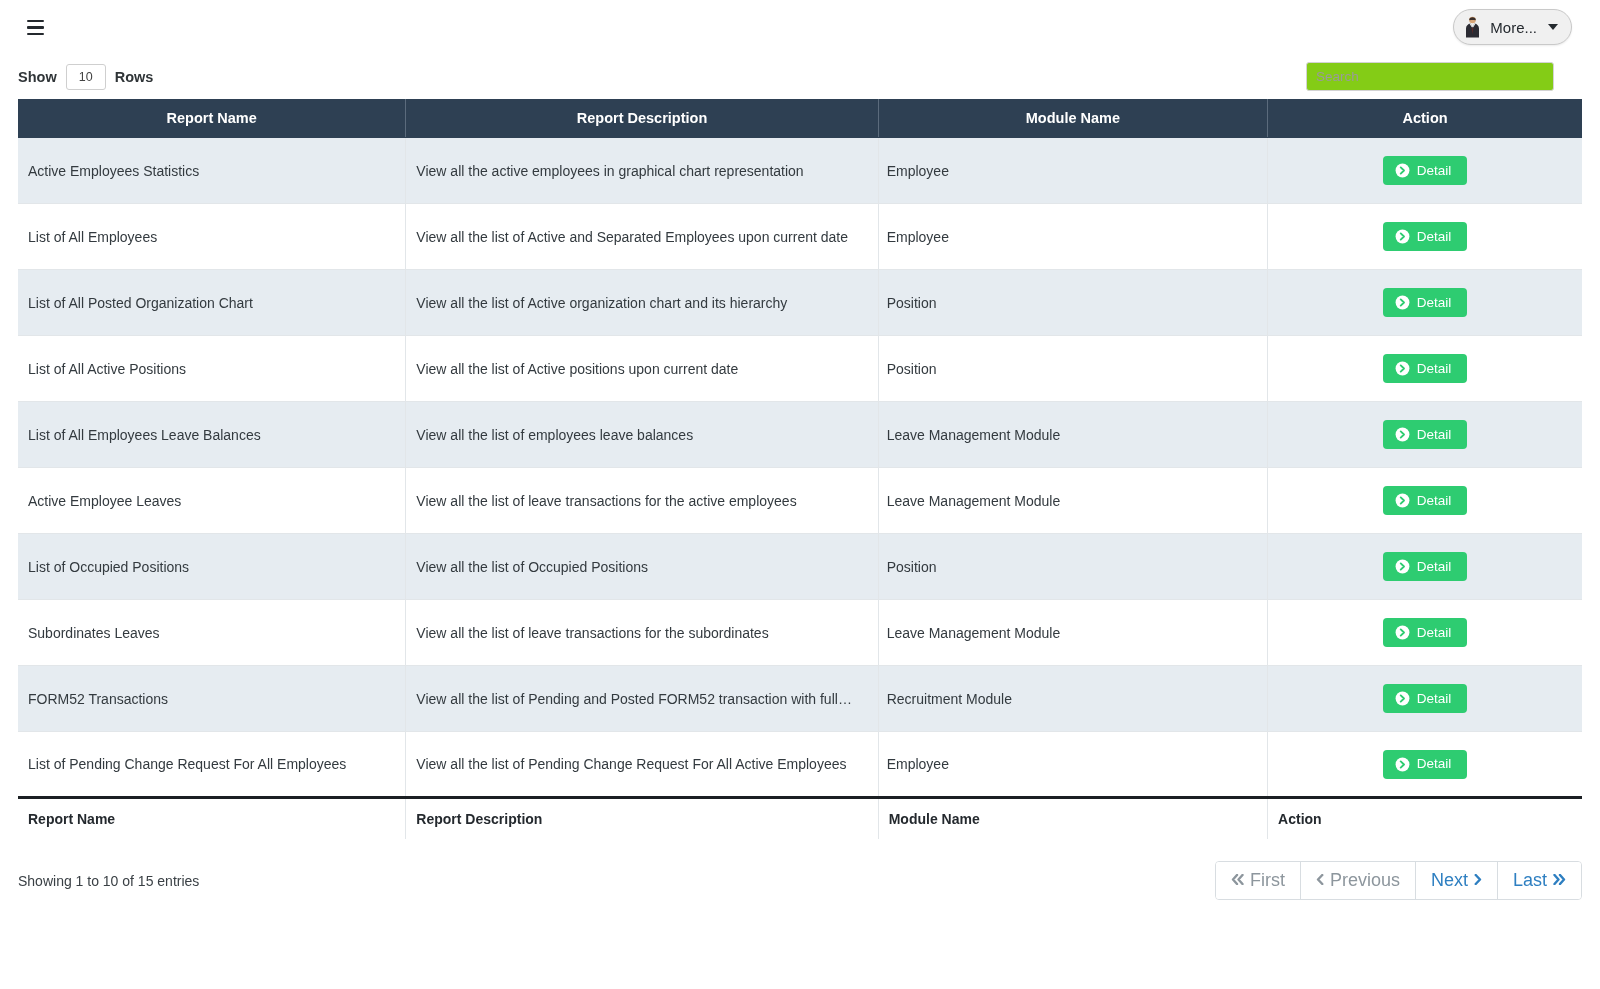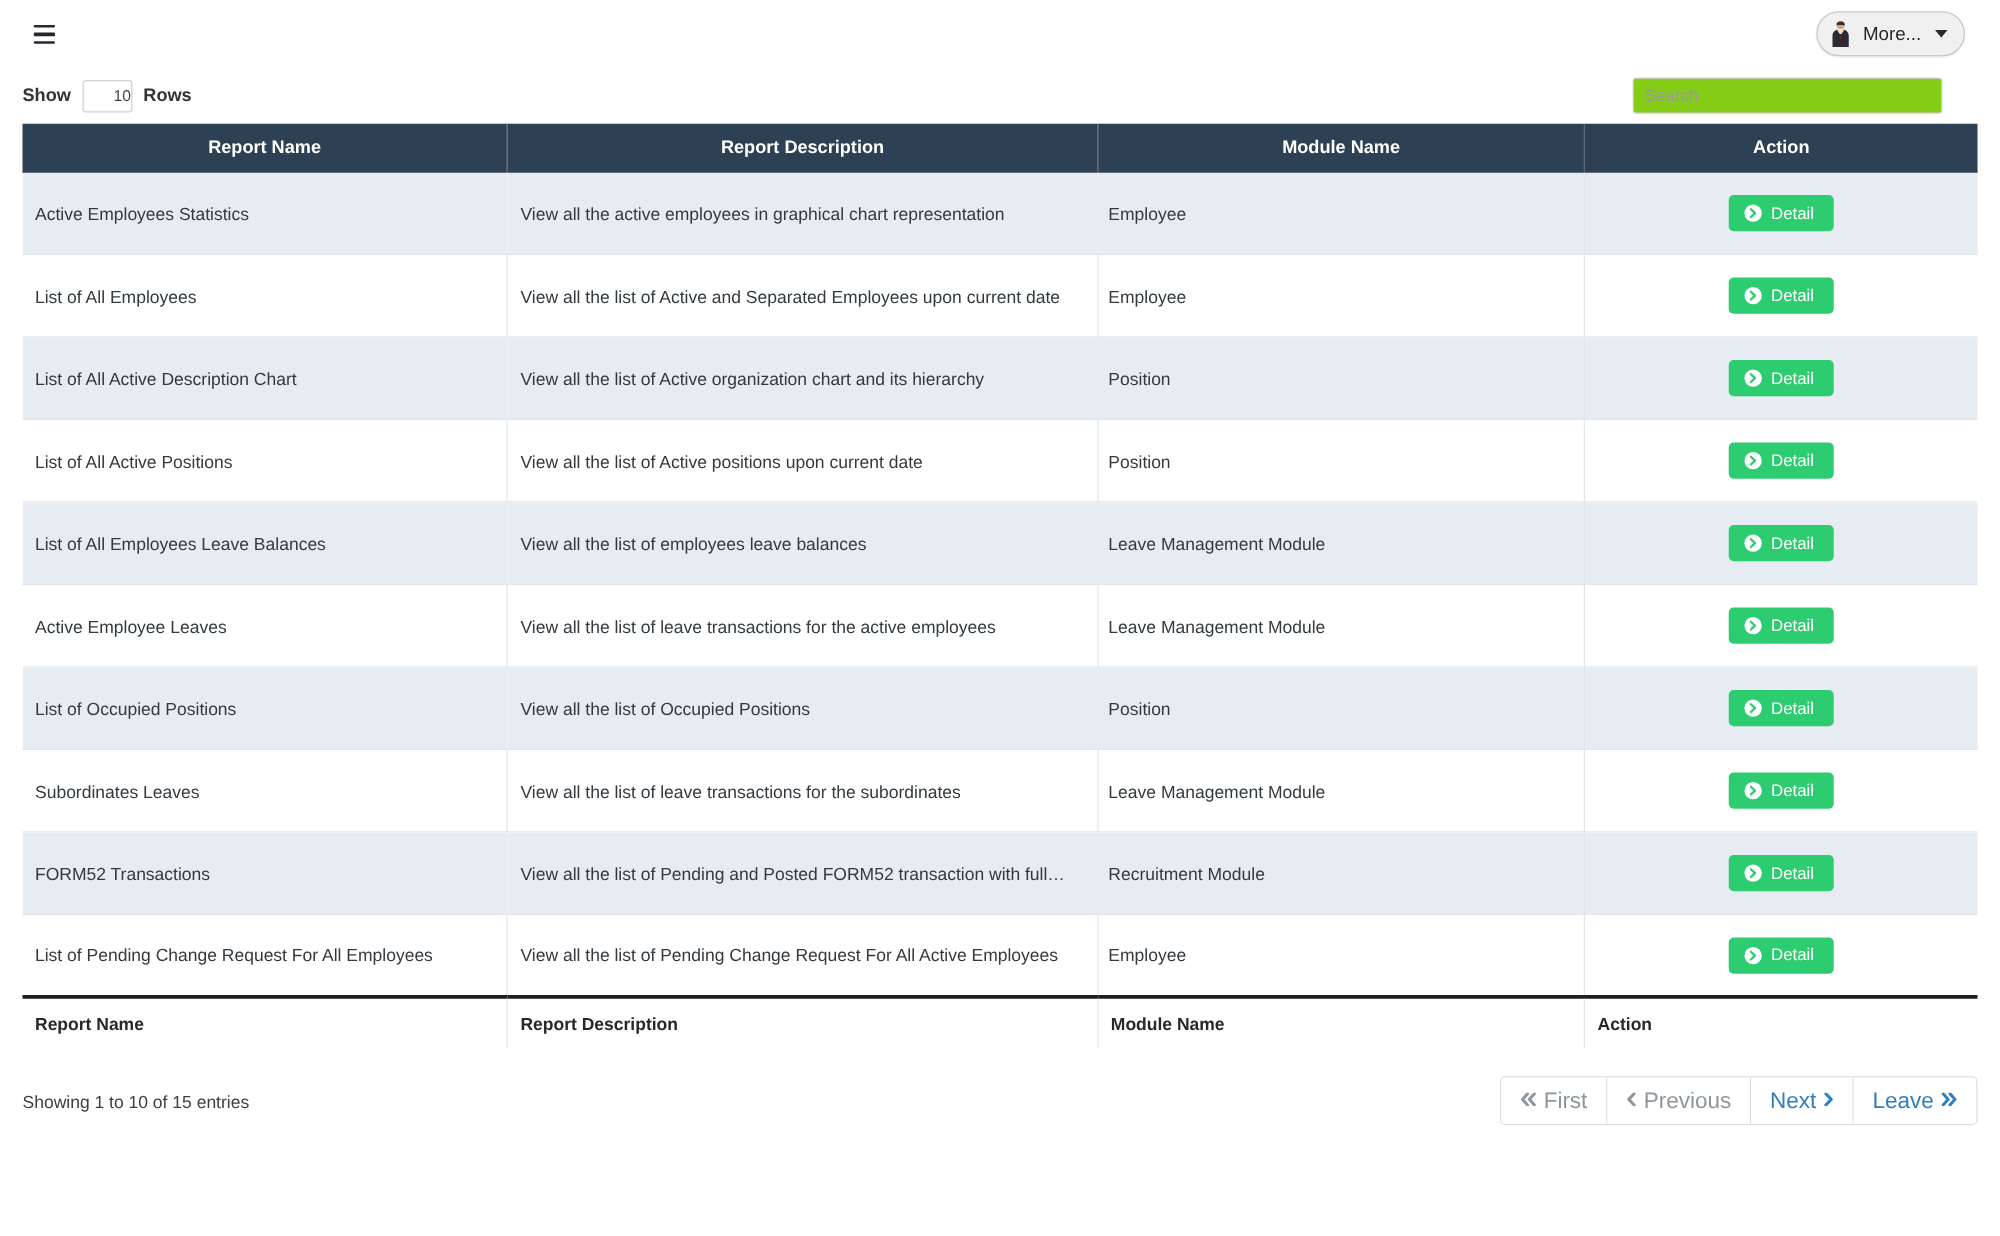--- a/index.html
+++ b/index.html
@@ -88,21 +88,21 @@
   }
   .show-rows {
     display: flex; align-items: center; gap: 9px;
     font-size: 14.5px; font-weight: bold; color: #2f3437;
   }
   .rows-input {
     width: 40px; height: 26px;
     border: 1px solid #cfcfcf;
     border-radius: 3px;
     background: #fff;
-    text-align: right;
+    text-align: center;
     font-size: 12.5px;
     font-weight: normal;
     color: #444;
     font-family: "Liberation Sans", sans-serif;
     padding: 0;
   }
   .search-input {
     position: absolute;
     right: 46px; top: 7px;
     width: 248px; height: 29px;
@@ -285,21 +285,21 @@
               <span>
                 <svg class="arrow-circle-icon" viewBox="0 0 16 16">
                   <circle cx="8" cy="8" r="7.4" fill="#ffffff"></circle>
                   <path d="M6.1 4.7L9.6 8l-3.5 3.3" fill="none" stroke="#2ecc71" stroke-width="2" stroke-linecap="round" stroke-linejoin="round"></path>
                 </svg>
               </span>
               <span>Detail</span>
             </button></td>
         </tr>
         <tr>
-          <td class="cell-name">List of All Active Description Chart</td>
+          <td class="cell-name">List of All Posted Organization Chart</td>
           <td class="cell-desc">View all the list of Active organization chart and its hierarchy</td>
           <td class="cell-module">Position</td>
           <td class="cell-action"><button class="detail-btn">
               <span>
                 <svg class="arrow-circle-icon" viewBox="0 0 16 16">
                   <circle cx="8" cy="8" r="7.4" fill="#ffffff"></circle>
                   <path d="M6.1 4.7L9.6 8l-3.5 3.3" fill="none" stroke="#2ecc71" stroke-width="2" stroke-linecap="round" stroke-linejoin="round"></path>
                 </svg>
               </span>
               <span>Detail</span>
@@ -430,19 +430,19 @@
           </svg></span>
         <span>Previous</span>
       </div>
       <div class="page-btn">
         <span>Next</span>
         <span class="pg-icon"><svg width="8" height="11" viewBox="0 0 8 11">
             <path d="M1.7 1L6 5.5 1.7 10" fill="none" stroke="currentColor" stroke-width="2.4" stroke-linecap="round" stroke-linejoin="round"></path>
           </svg></span>
       </div>
       <div class="page-btn">
-        <span>Leave</span>
+        <span>Last</span>
         <span class="pg-icon"><svg width="13" height="11" viewBox="0 0 13 11">
             <path d="M7 1l4 4.5L7 10M1.5 1l4 4.5-4 4.5" fill="none" stroke="currentColor" stroke-width="2.4" stroke-linecap="round" stroke-linejoin="round"></path>
           </svg></span>
       </div>
     </div>
 </div>
 
 </body></html>

